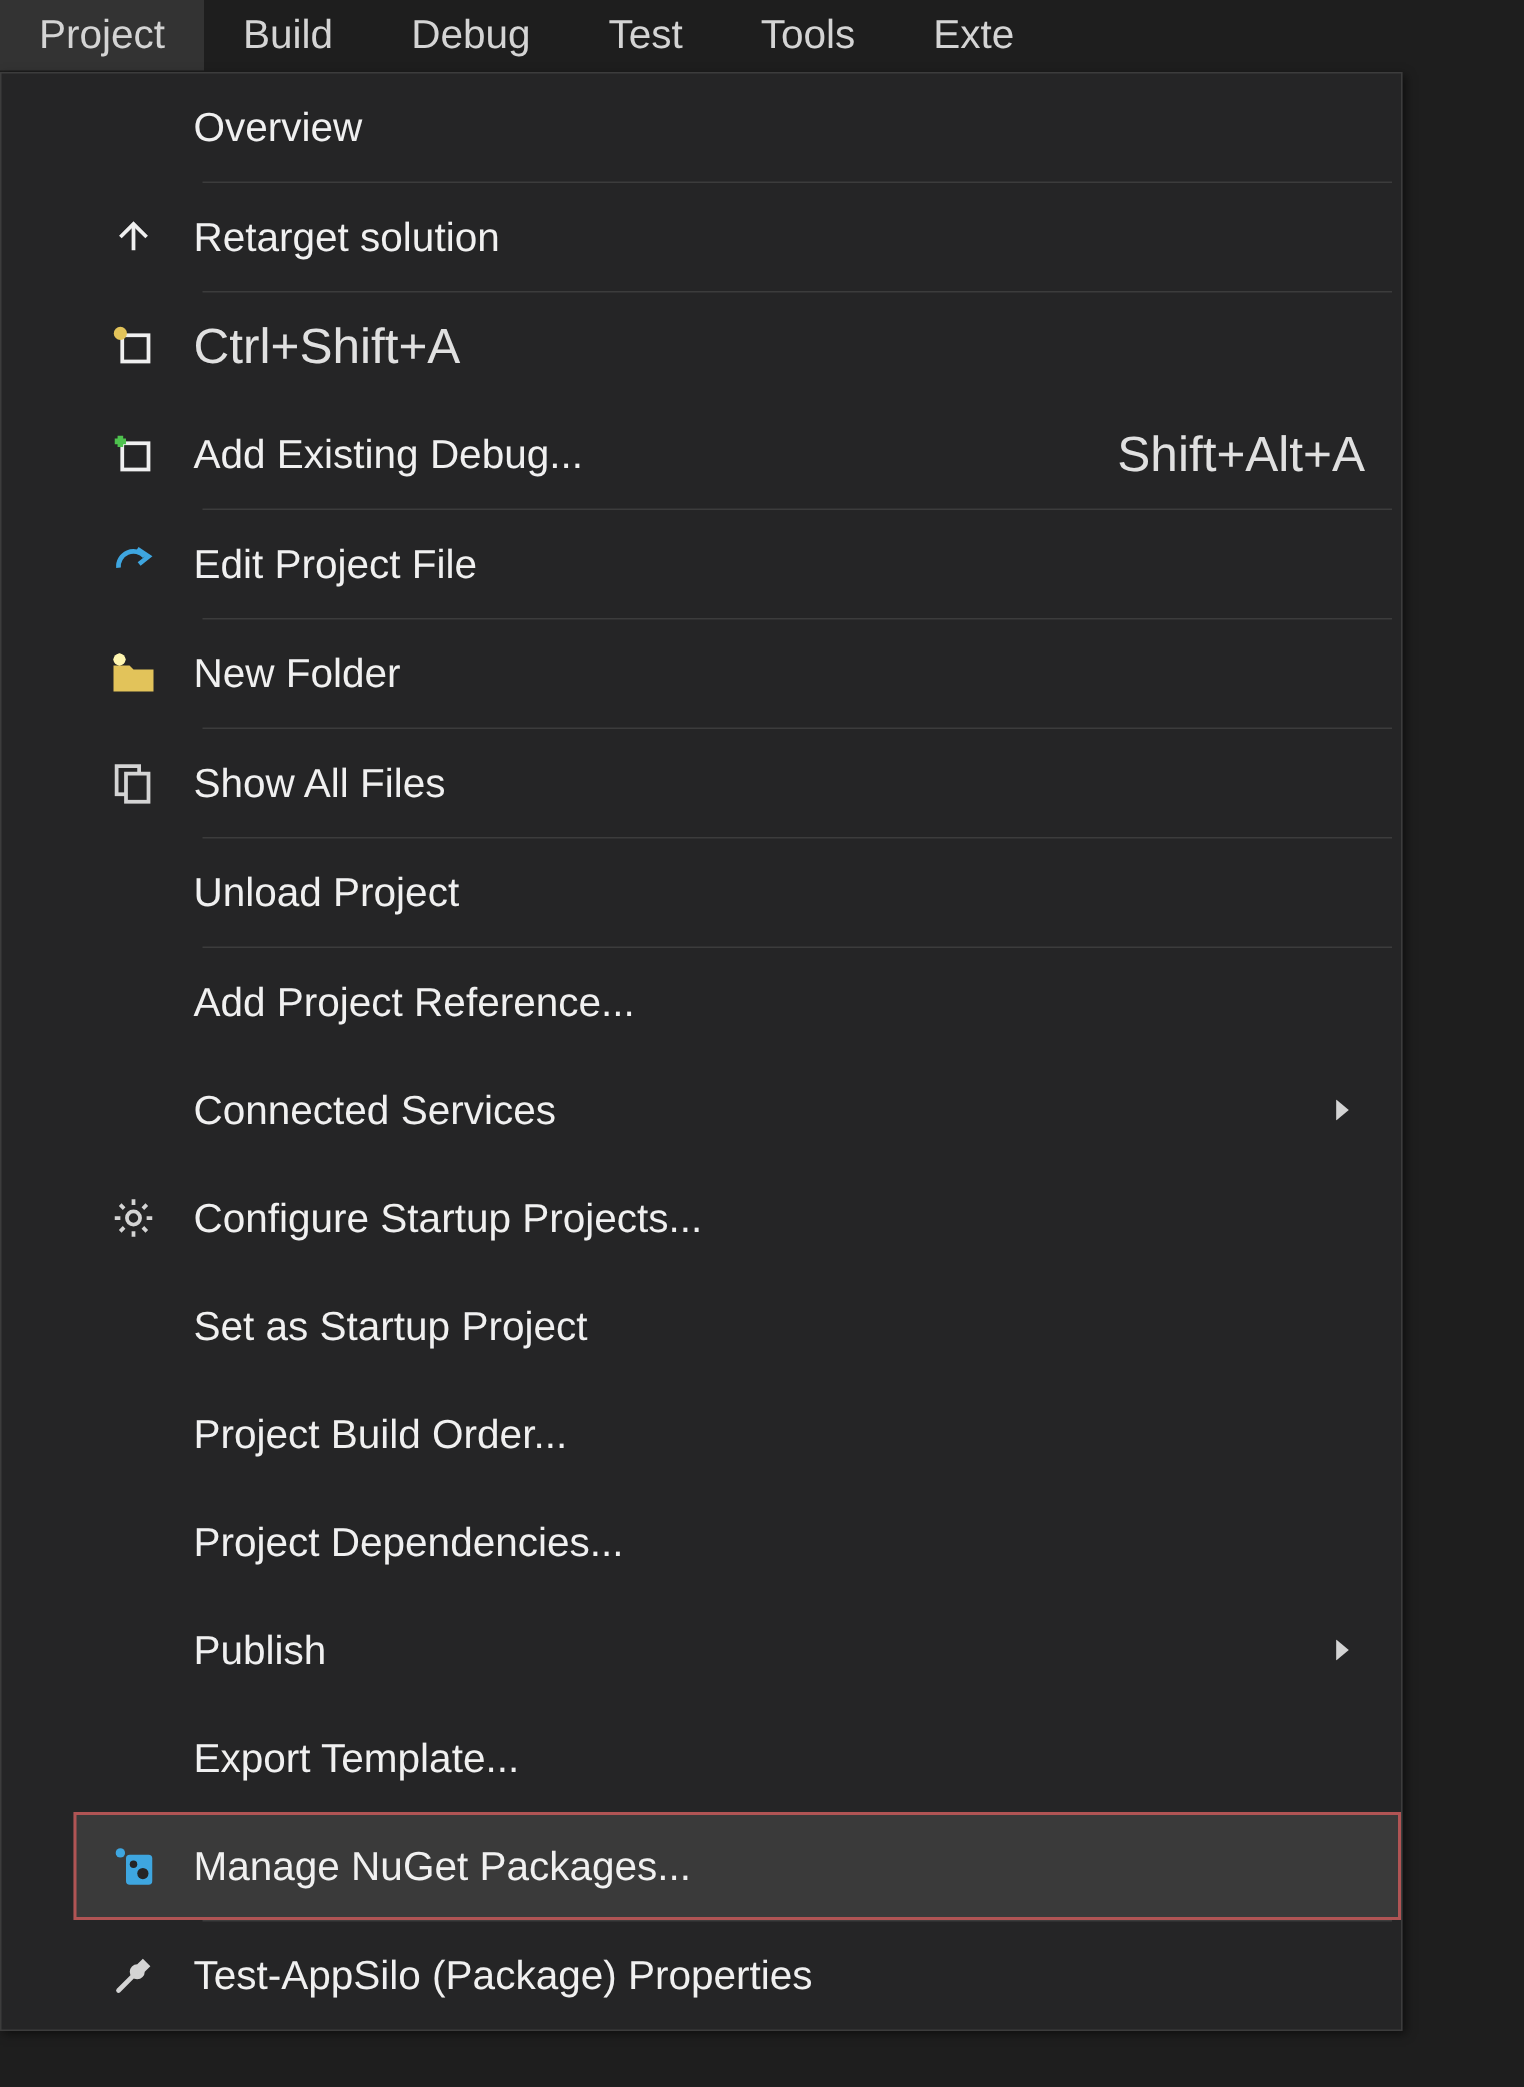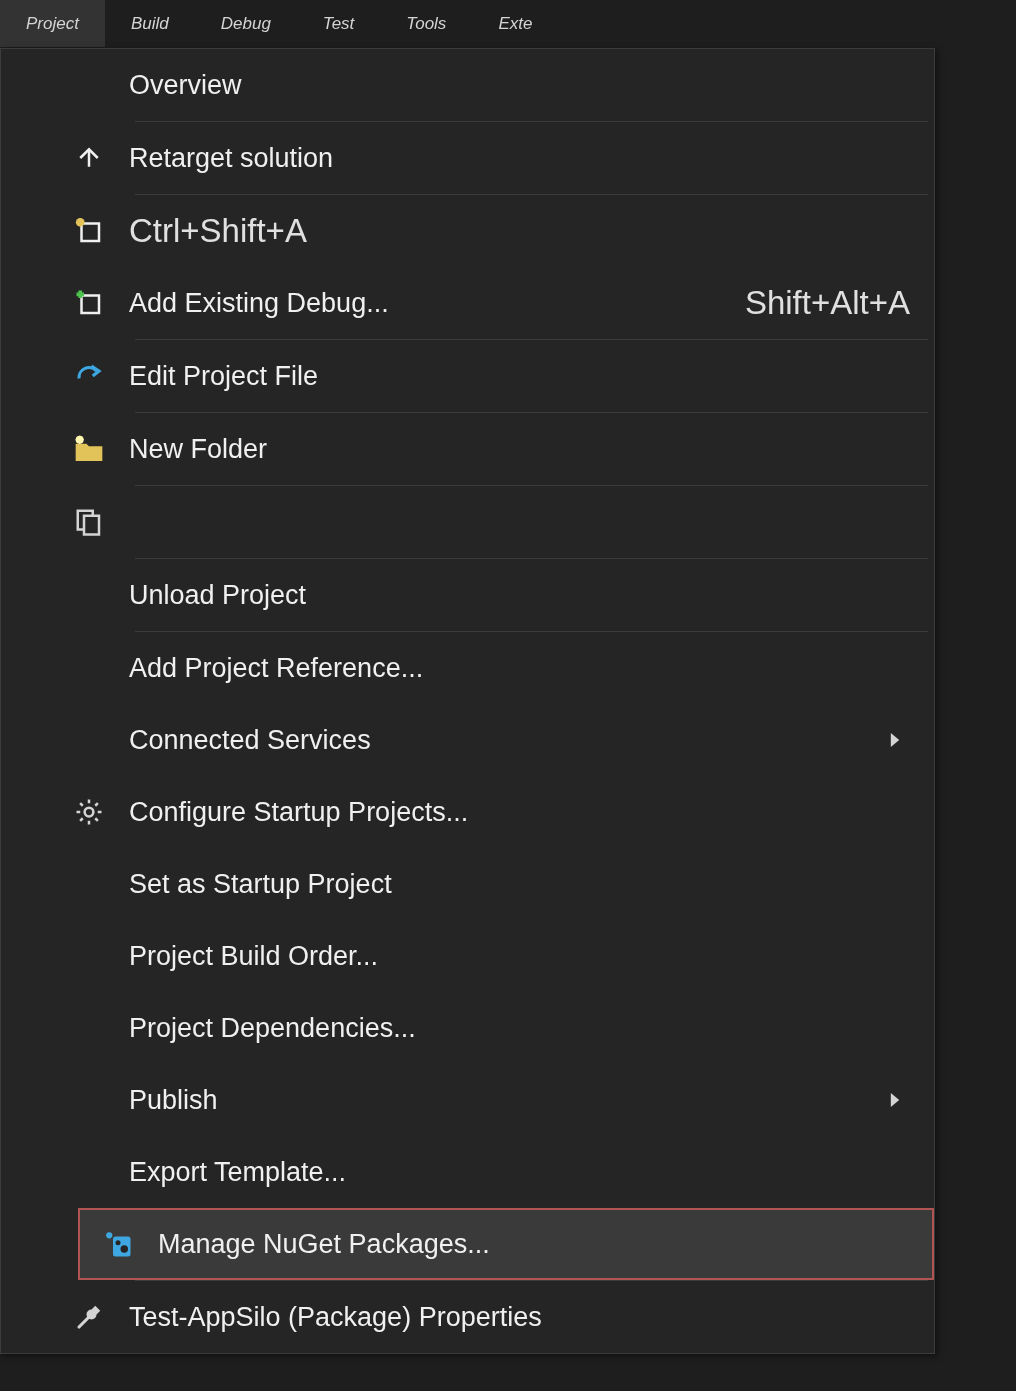--- a/index.html
+++ b/index.html
@@ -11,23 +11,22 @@
     color: #d4d4d4;
     width: 1016px;
     height: 1391px;
     overflow: hidden;
   }
   .menubar {
     display: flex;
     align-items: stretch;
     height: 48px;
     background: #1e1e1e;
-    font-size: 17px;
+    font-size: 27px;
     border-bottom: 1px solid #1e1e1e;
-    font-style: italic;
   }
   .menubar-item {
     padding: 0 26px;
     display: flex;
     align-items: center;
     color: #d4d4d4;
     user-select: none;
   }
   .menubar-item.active {
     background: #333333;
@@ -48,21 +47,20 @@
     height: 72px;
     font-size: 27px;
     color: #f0f0f0;
     position: relative;
     padding-right: 24px;
   }
   .menu-row.highlight {
     outline: 2px solid #b05454;
     outline-offset: -2px;
     background: #3a3a3a;
-    margin-left: 29px;
   }
   .icon-slot {
     width: 80px;
     display: flex;
     align-items: center;
     justify-content: center;
     flex-shrink: 0;
   }
   .icon-slot svg { display: block; }
   .menu-label {
@@ -163,20 +161,21 @@
   </div>
   <div class="sep"></div>
 
   <div class="menu-row">
     <span class="icon-slot">
       <svg width="30" height="30" viewBox="0 0 24 24" fill="none" stroke="#d4d4d4" stroke-width="2">
         <rect x="3" y="3" width="12" height="15"></rect>
         <rect x="8" y="7" width="12" height="15" fill="#252526"></rect>
       </svg>
     </span>
+    <span class="menu-label">Show All Files</span>
   </div>
   <div class="sep"></div>
 
   <div class="menu-row">
     <span class="icon-slot"></span>
     <span class="menu-label">Unload Project</span>
   </div>
   <div class="sep"></div>
 
   <div class="menu-row">

